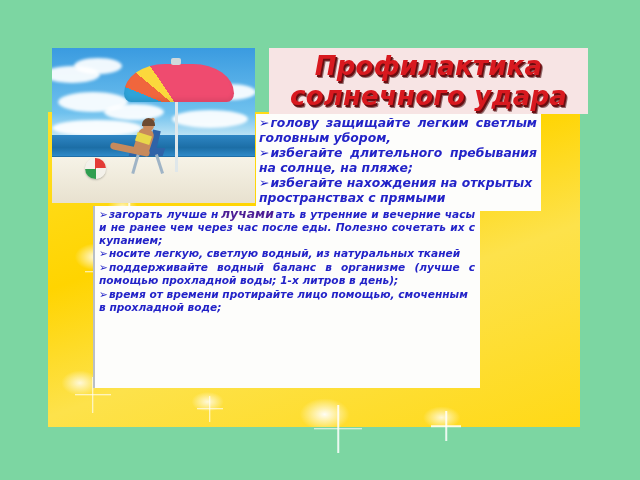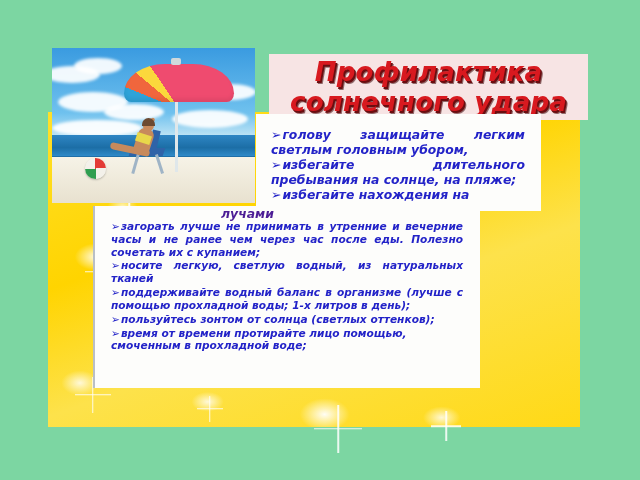--- a/index.html
+++ b/index.html
@@ -215,21 +215,20 @@
   }
 
   
   #title-box {
     position: absolute;
     left: 269px;
     top: 48px;
     width: 319px;
     height: 66px;
     background: #f7e4e4;
-    margin-top: 6px;
   }
   #title-text {
     margin: 0;
     padding: 3px 6px 0 6px;
     text-align: center;
     font-family: "DejaVu Sans", sans-serif;
     font-size: 26px;
     font-weight: bold;
     font-style: italic;
     line-height: 1.17;
@@ -261,21 +260,21 @@
     width: 387px;
     height: 182px;
     background: #fdfdfb;
     border-left: 2px solid #b9bfc6;
     padding: 2px 5px 2px 4px;
     box-sizing: border-box;
     overflow: hidden;
   }
 
   ul.tips {
-    margin: 12px;
+    margin: 0;
     padding: 0;
     list-style: none;
   }
   ul.tips li {
     font-family: "DejaVu Sans", sans-serif;
     font-weight: bold;
     font-style: italic;
     color: #2323c8;
     text-align: justify;
     margin: 0 0 1px 0;
@@ -370,20 +369,19 @@
       <li><span class="bullet">➢</span><span>избегайте длительного пребывания на солнце, на пляже;</span></li>
       <li><span class="bullet">➢</span><span>избегайте нахождения на открытых пространствах с прямыми солнечными лучами</span></li>
     </ul>
   </div>
 
   <div id="tips-box-2">
     <ul class="tips">
       <li><span class="bullet">➢</span><span>загорать лучше не принимать в утренние и вечерние часы и не ранее чем через час после еды. Полезно сочетать их с купанием;</span></li>
       <li><span class="bullet">➢</span><span>носите легкую, светлую водный, из натуральных тканей</span></li>
       <li><span class="bullet">➢</span><span>поддерживайте водный баланс в организме (лучше с помощью прохладной воды; 1-х литров в день);</span></li>
-      <li><span class="bullet">➢</span><span>пользуйтесь зонтом от солнца (светлых оттенков);</span></li>
       <li><span class="bullet">➢</span><span>время от времени протирайте лицо помощью, смоченным в прохладной воде;</span></li>
     </ul>
   </div>
 
   <div id="overlap-word">лучами</div>
 
 </div>
 
 </body></html>

